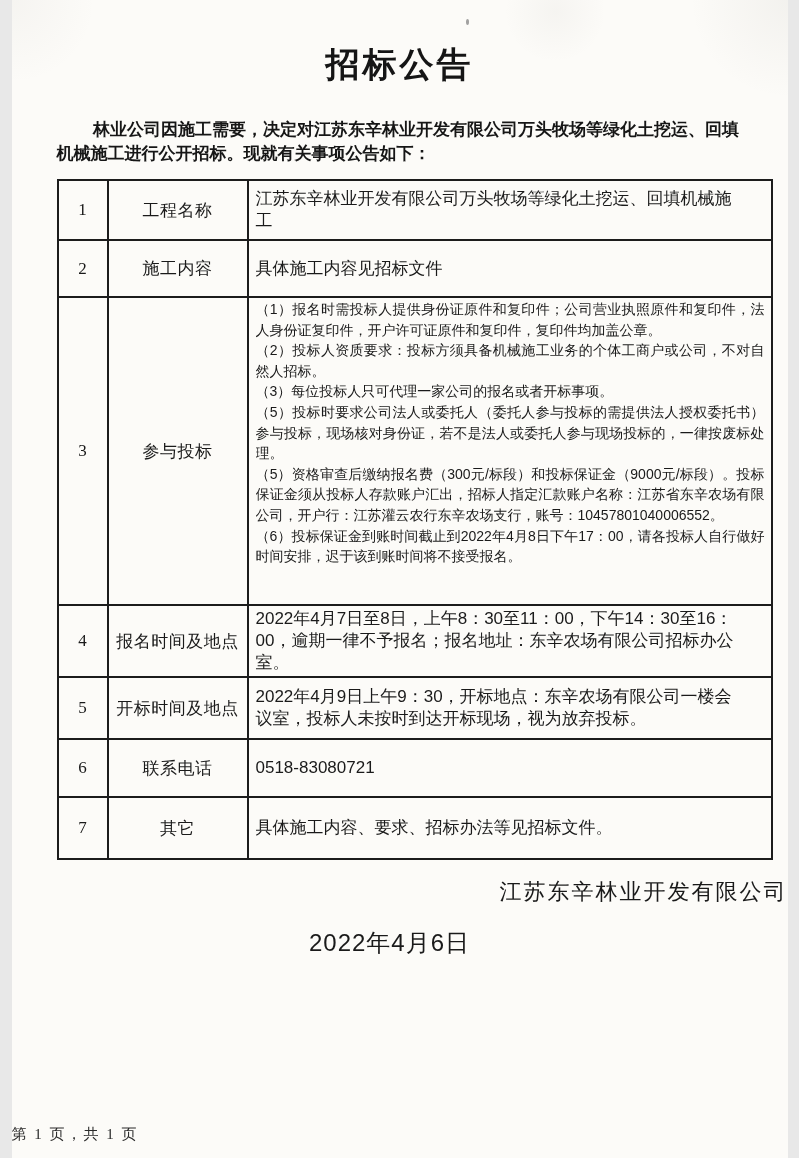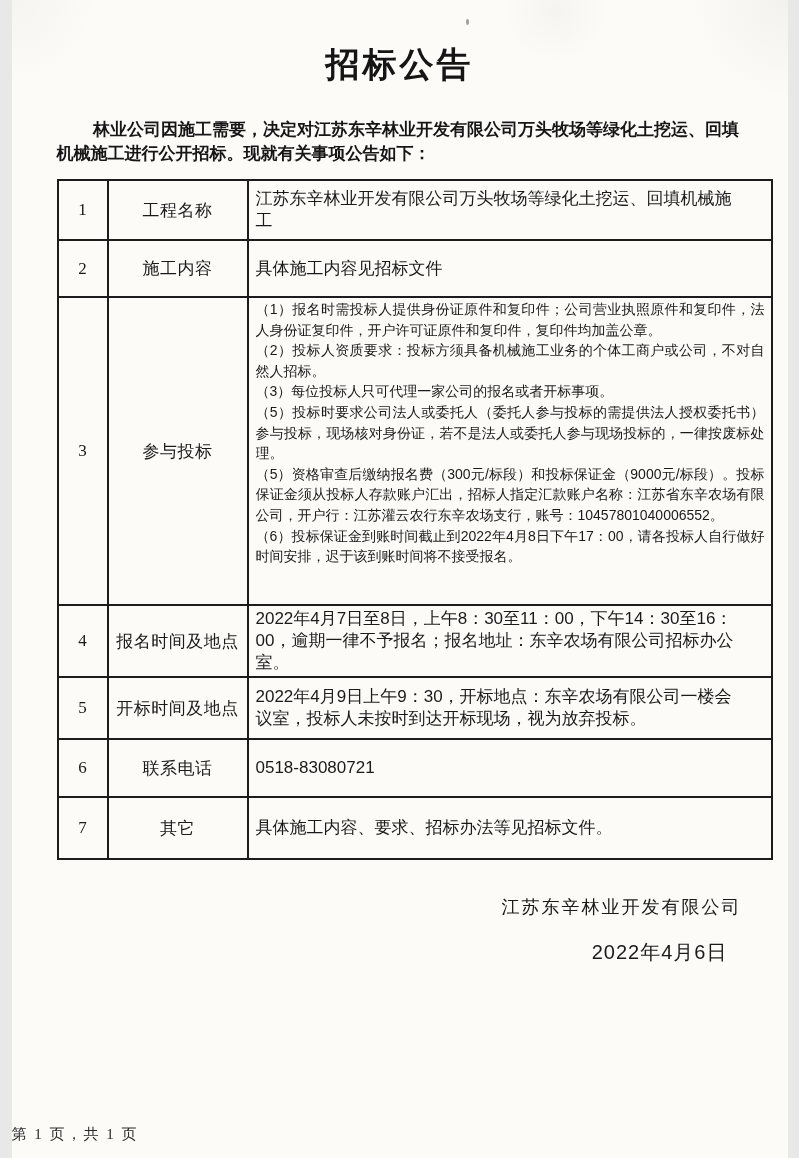--- a/index.html
+++ b/index.html
@@ -49,26 +49,26 @@
   }
   td.num{width:46px;text-align:center;font-family:"Liberation Serif",serif;font-size:17px;}
   td.label{width:136px;text-align:center;letter-spacing:.5px;}
   td.content{padding:2px 23px 2px 7px;line-height:22px;}
   tr.h60{height:60px;} tr.h57{height:57px;} tr.h308{height:308px;}
   tr.h62{height:62px;} tr.h58{height:58px;}
   td.items-cell{vertical-align:top;padding:1px 6px 0 7px;}
   .items-clip{height:301px;overflow:hidden;line-height:20.6px;font-size:14px;}
   .items-clip div{margin:0;text-align:justify;}
   .sig-company{
-    margin-top:35px;padding-right:46px;
-    text-align:right;font-size:18px;letter-spacing:2px;color:#1a1a1a;
+    margin-top:17px;
+    text-align:right;font-size:22px;letter-spacing:2px;color:#1a1a1a;
   }
   .sig-date{
-    margin-top:20px;padding-right:60px;
-    text-align:right;font-size:20px;letter-spacing:1px;color:#1a1a1a;
+    margin-top:20px;padding-right:20px;
+    text-align:center;font-size:24px;letter-spacing:1px;color:#1a1a1a;
   }
   .page-num{
     position:absolute;left:0;bottom:14px;width:100%;
     font-size:15px;letter-spacing:2px;color:#2a2a2a;
     font-family:"Liberation Serif",serif;
   }
 </style>
 </head>
 <body>
 

